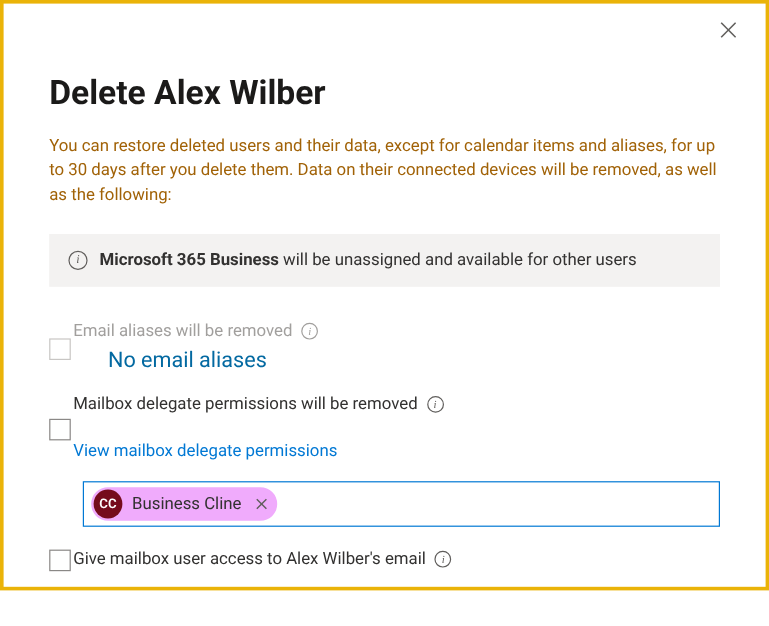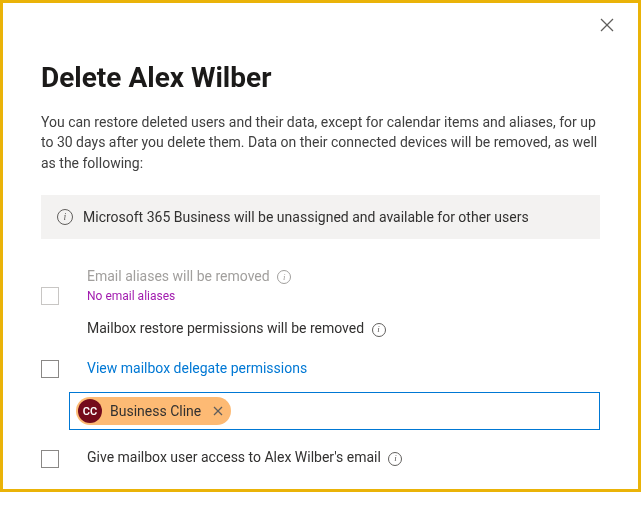--- a/index.html
+++ b/index.html
@@ -29,45 +29,45 @@
   .close-btn svg { width: 14px; height: 14px; }
   h1.title {
     font-size: 28px;
     font-weight: 700;
     margin: 58px 0 18px 0;
     color: #1b1a19;
   }
   .intro {
     font-size: 14px;
     line-height: 1.45;
-    color: #404040;
+    color: #a16207;
     margin-bottom: 22px;
   }
   .info-strip {
     background: #f3f2f1;
     padding: 14px 16px;
     display: flex;
     align-items: center;
     gap: 10px;
     font-size: 14px;
     margin-bottom: 28px;
   }
   .info-strip .circ {
     width: 16px; height: 16px; min-width:16px;
     border: 1px solid #605e5c;
     border-radius: 50%;
     display:flex;align-items:center;justify-content:center;
     font-size: 10px; font-style: italic; font-family: Georgia, serif;
     color:#605e5c;
   }
-  .info-strip .txt b { font-weight:400; }
+  .info-strip .txt b { font-weight:700; }
   .opt {
     display: flex;
-    align-items: flex-end;
-    gap: 28px;
+    align-items: center;
+    gap: 2px;
     margin-bottom: 14px;
     font-size: 14px;
   }
   .checkbox {
     width: 18px; height: 18px; min-width:18px;
     border: 1px solid #8a8886;
     margin-top: 1px;
     cursor: pointer;
     display:flex;align-items:center;justify-content:center;
     background:#fff;
@@ -84,31 +84,31 @@
   .opt-body { flex:1; line-height:1.4; }
   .opt.disabled .opt-label { color:#a19f9d; }
   .opt .info-ic {
     display:inline-flex; vertical-align:middle;
     width:14px;height:14px;border:1px solid #605e5c;border-radius:50%;
     align-items:center;justify-content:center;
     font-size:9px;font-style:italic;font-family:Georgia,serif;color:#605e5c;
     margin-left:4px;
   }
   .opt.disabled .info-ic { border-color:#a19f9d; color:#a19f9d;}
-  .sub-text { color:#a21caf; margin-top:2px; font-size:12px;}
+  .sub-text { color:#0369a1; margin-top:2px; font-size:18px;margin-left:29px;}
   .link { color:#0078d4; cursor:pointer; margin-top:20px; display:inline-block;}
   .people-picker {
     margin: 8px 0 18px 28px;
     border: 1px solid #0078d4;
     padding: 4px 6px;
     display:flex; align-items:center;
   }
   .person-chip {
     display:inline-flex; align-items:center; gap:8px;
-    background:#fdba74; border-radius: 14px;
+    background:#f0abfc; border-radius: 14px;
     padding: 2px 6px 2px 2px;
     font-size:14px;
   }
   .avatar {
     width:24px;height:24px;border-radius:50%;
     background:#750b1c;color:#fff;
     display:flex;align-items:center;justify-content:center;
     font-size:11px; font-weight:600;
   }
   .chip-x {
@@ -146,21 +146,21 @@
     <div class="opt-body">
       <span class="opt-label">Email aliases will be removed</span>
       <span class="info-ic">i</span>
       <div class="sub-text">No email aliases</div>
     </div>
   </div>
 
   <div class="opt">
     <div class="checkbox"></div>
     <div class="opt-body">
-      <span class="opt-label">Mailbox restore permissions will be removed</span>
+      <span class="opt-label">Mailbox delegate permissions will be removed</span>
       <span class="info-ic">i</span>
       <div><span class="link">View mailbox delegate permissions</span></div>
     </div>
   </div>
 
 
   <div class="people-picker">
     <span class="person-chip">
       <span class="avatar">CC</span>
       <span>Business Cline</span>

